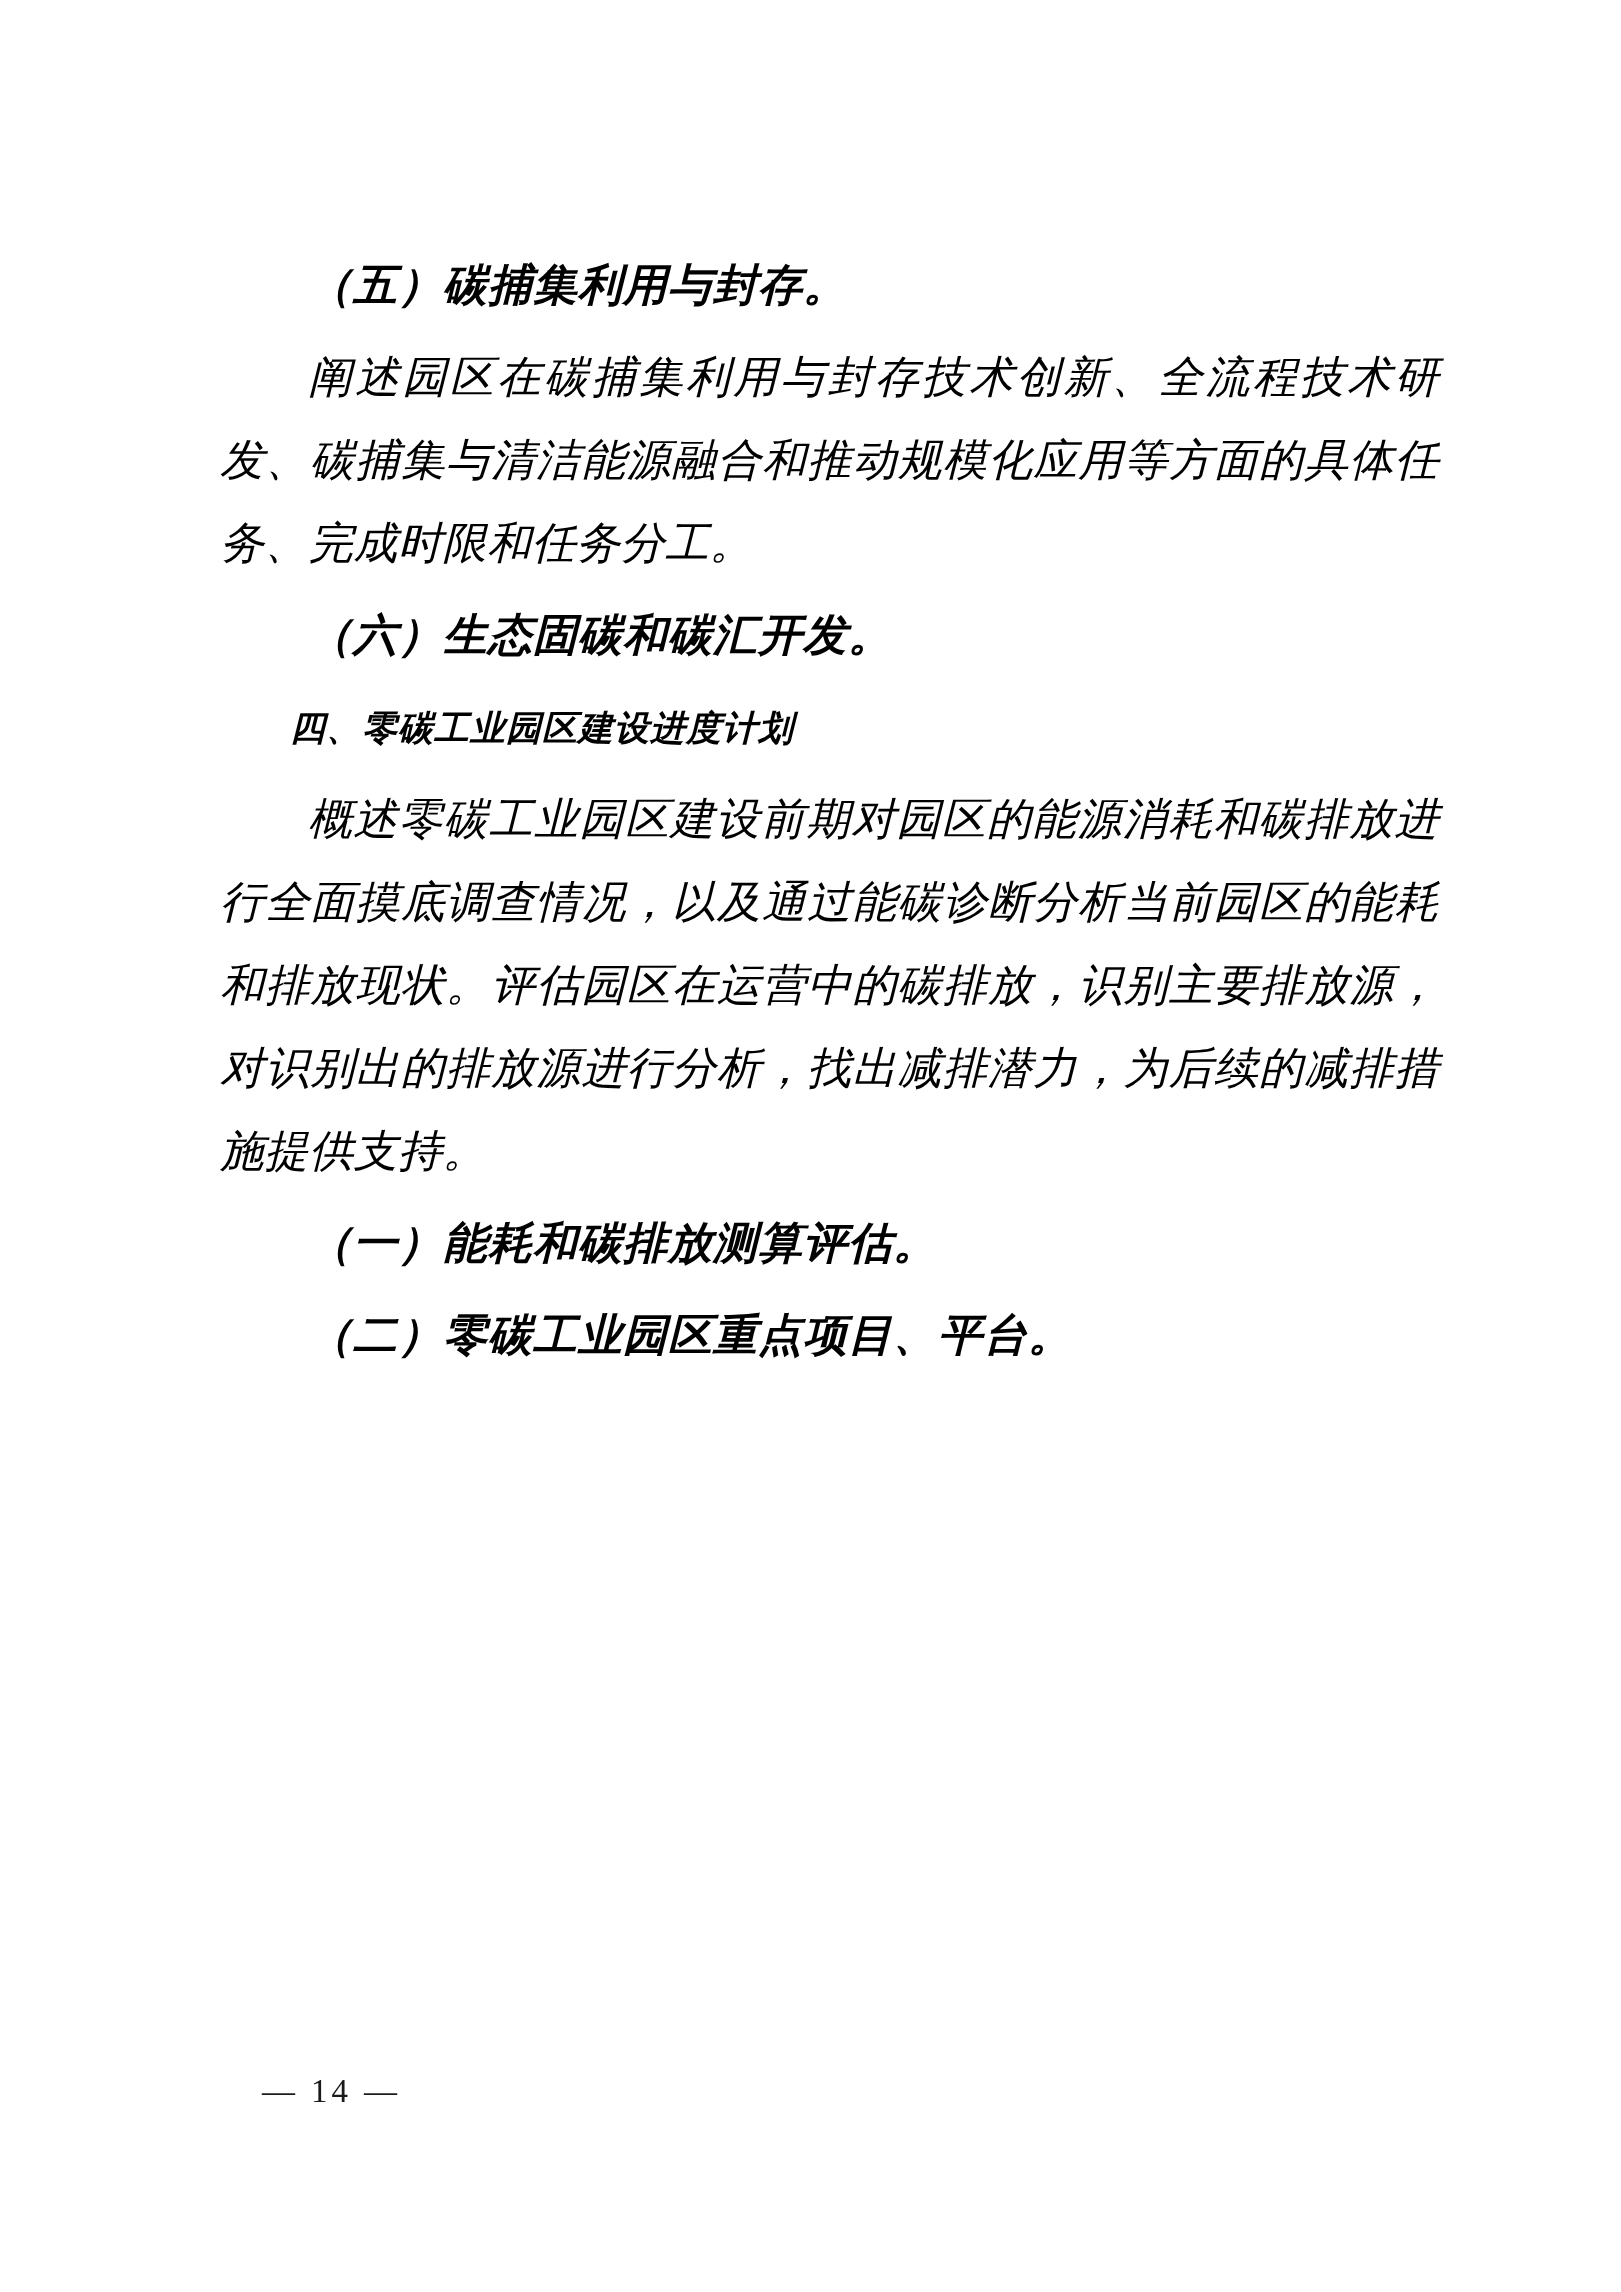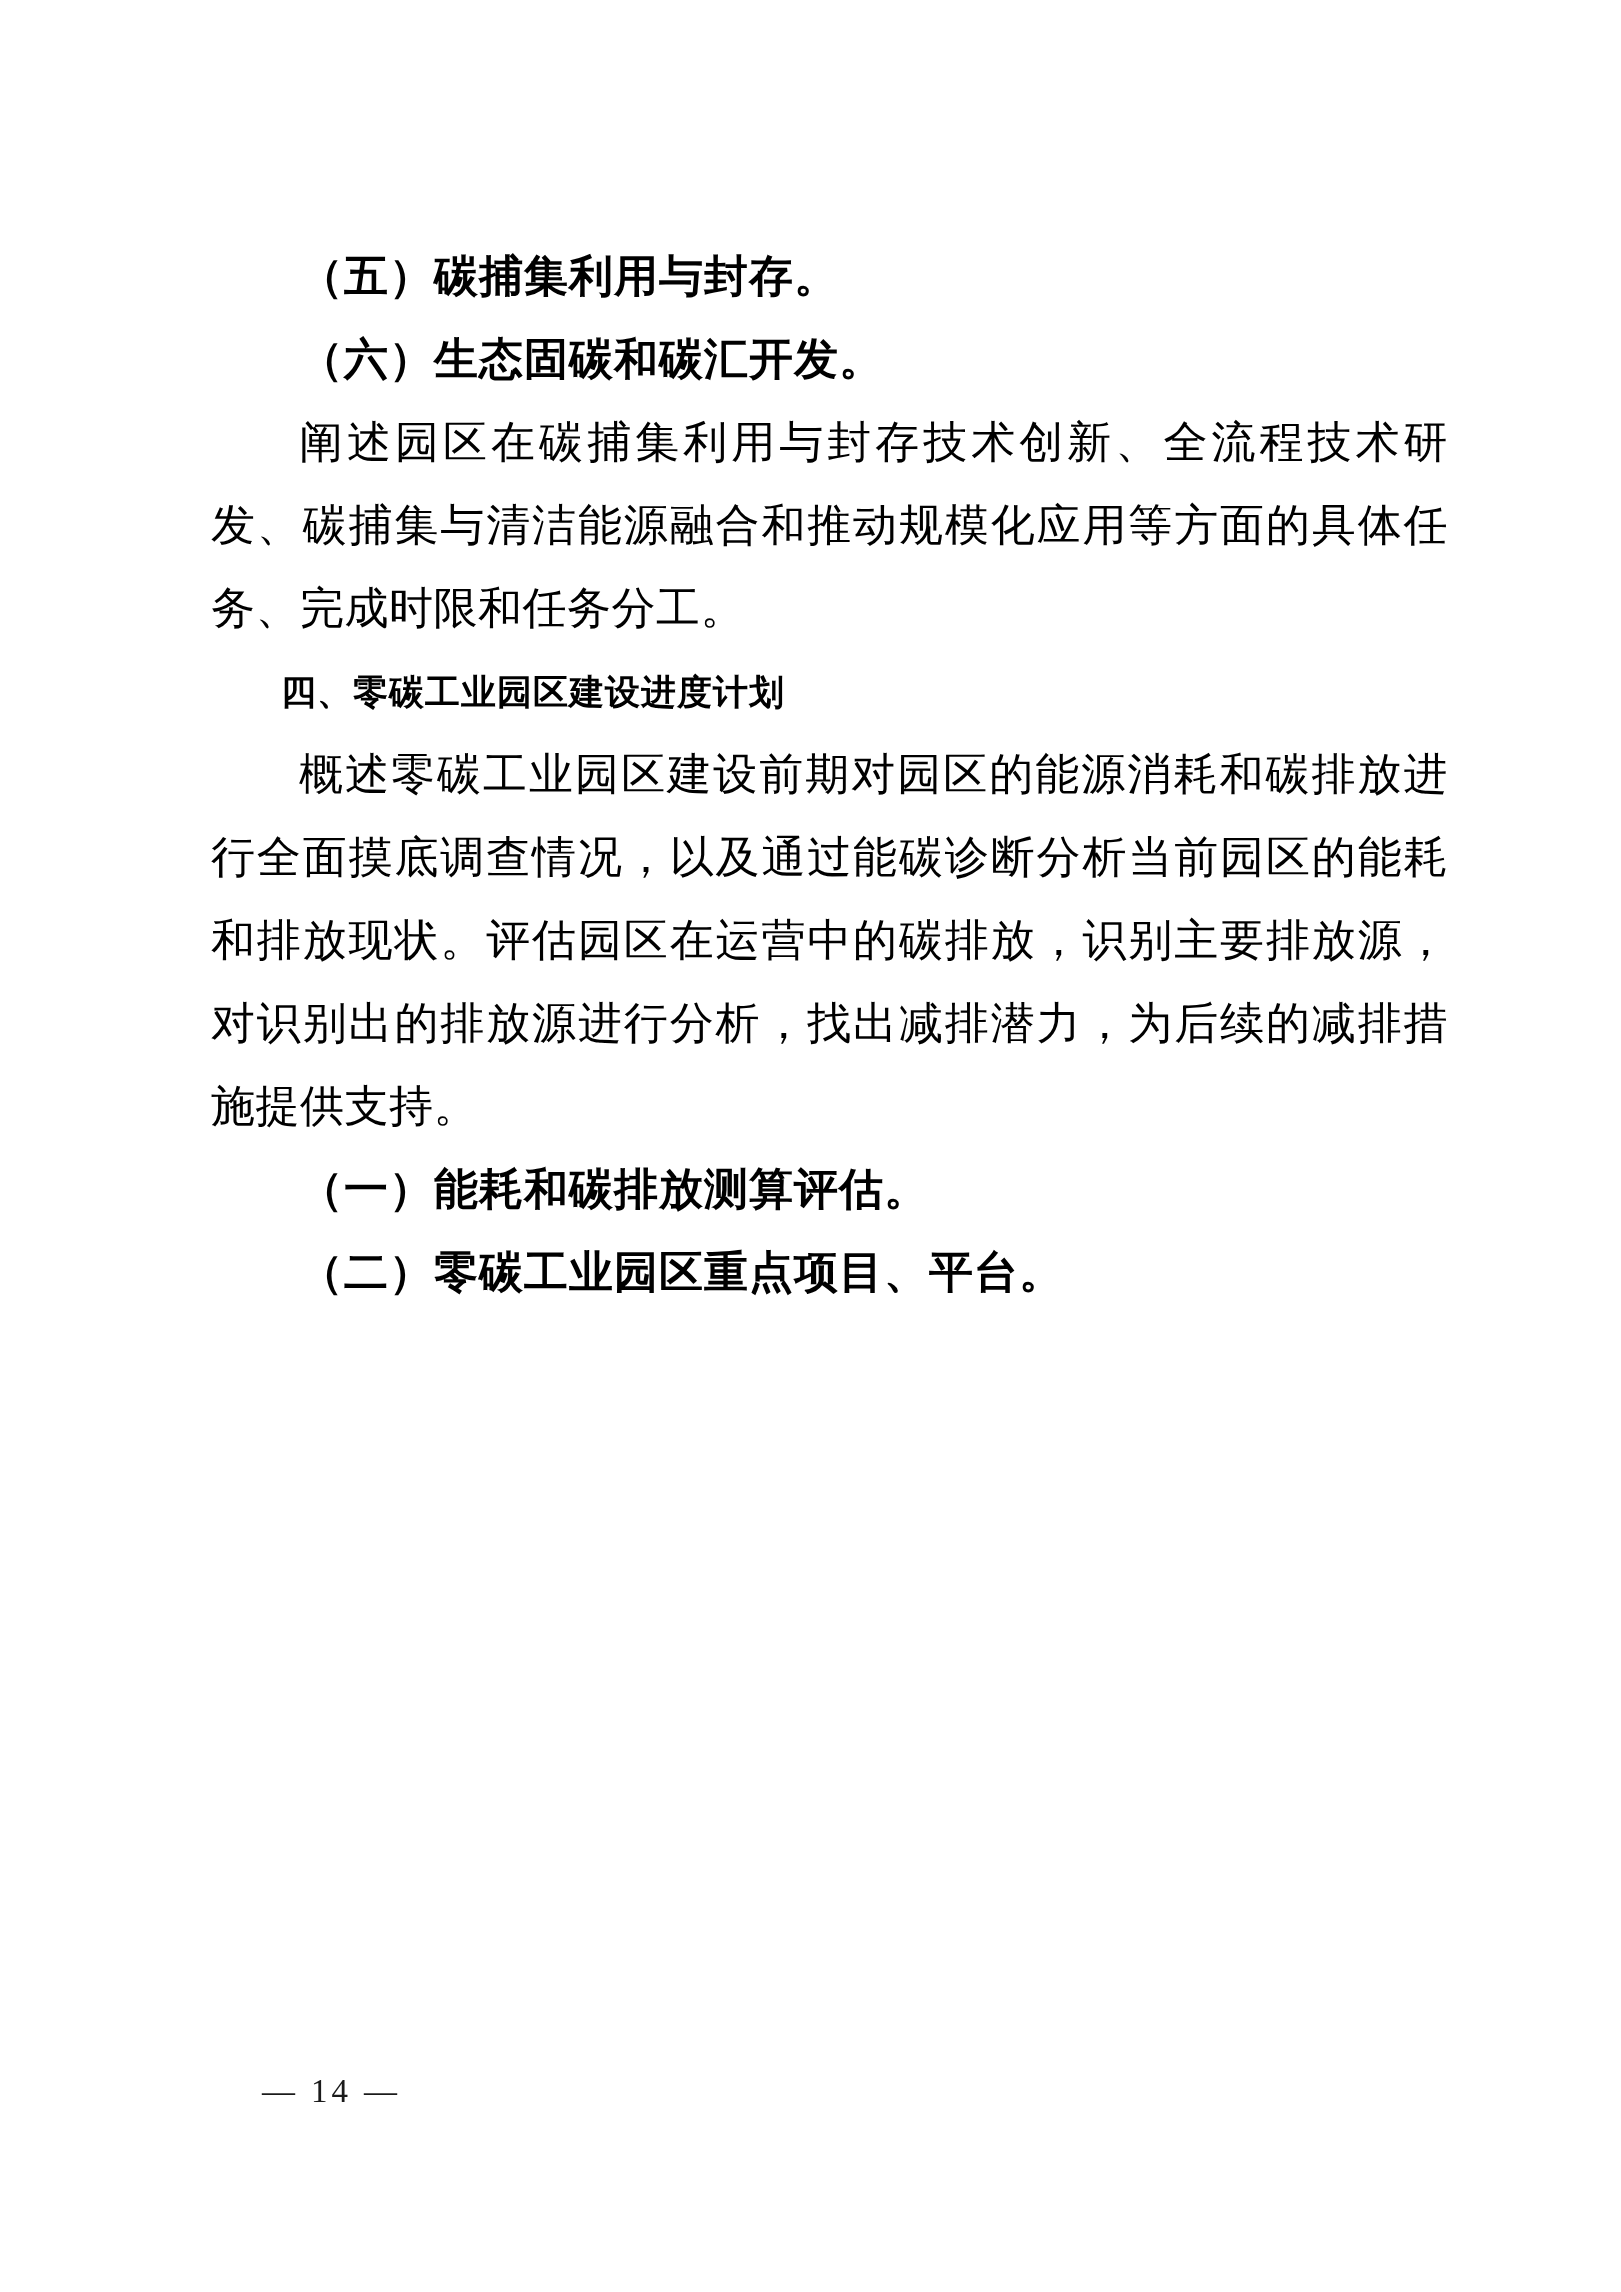--- a/index.html
+++ b/index.html
@@ -21,23 +21,24 @@
     left: 211px;
     top: 235px;
     width: 1237px;
     font-size: 44px;
     line-height: 83px;
     text-align: justify;
     text-justify: inter-character;
     letter-spacing: 0.5px;
   }
   .para {
-    margin: 0;
+    margin: 9px;
     text-indent: 2em;
     word-break: break-all;
+    font-style: italic;
   }
   .h1 {
     font-family: "Liberation Sans", sans-serif;
     font-weight: bold;
     font-size: 35px;
     letter-spacing: 1px;
   }
   .h2 {
     font-weight: bold;
     letter-spacing: 1px;
@@ -52,22 +53,22 @@
     color: #1a1a1a;
     font-family: "Liberation Serif", serif;
   }
 </style>
 </head>
 <body>
 
 <div class="page">
   <div class="content">
     <p class="para h2">（五）碳捕集利用与封存。</p>
+    <p class="para">阐述园区在碳捕集利用与封存技术创新、全流程技术研发、碳捕集与清洁能源融合和推动规模化应用等方面的具体任务、完成时限和任务分工。</p>
     <p class="para h2">（六）生态固碳和碳汇开发。</p>
-    <p class="para">阐述园区在碳捕集利用与封存技术创新、全流程技术研发、碳捕集与清洁能源融合和推动规模化应用等方面的具体任务、完成时限和任务分工。</p>
     <p class="para h1">四、零碳工业园区建设进度计划</p>
     <p class="para">概述零碳工业园区建设前期对园区的能源消耗和碳排放进行全面摸底调查情况，以及通过能碳诊断分析当前园区的能耗和排放现状。评估园区在运营中的碳排放，识别主要排放源，对识别出的排放源进行分析，找出减排潜力，为后续的减排措施提供支持。</p>
     <p class="para h2">（一）能耗和碳排放测算评估。</p>
     <p class="para h2">（二）零碳工业园区重点项目、平台。</p>
   </div>
 
   <div class="pagenum">— 14 —</div>
 </div>
 
 

